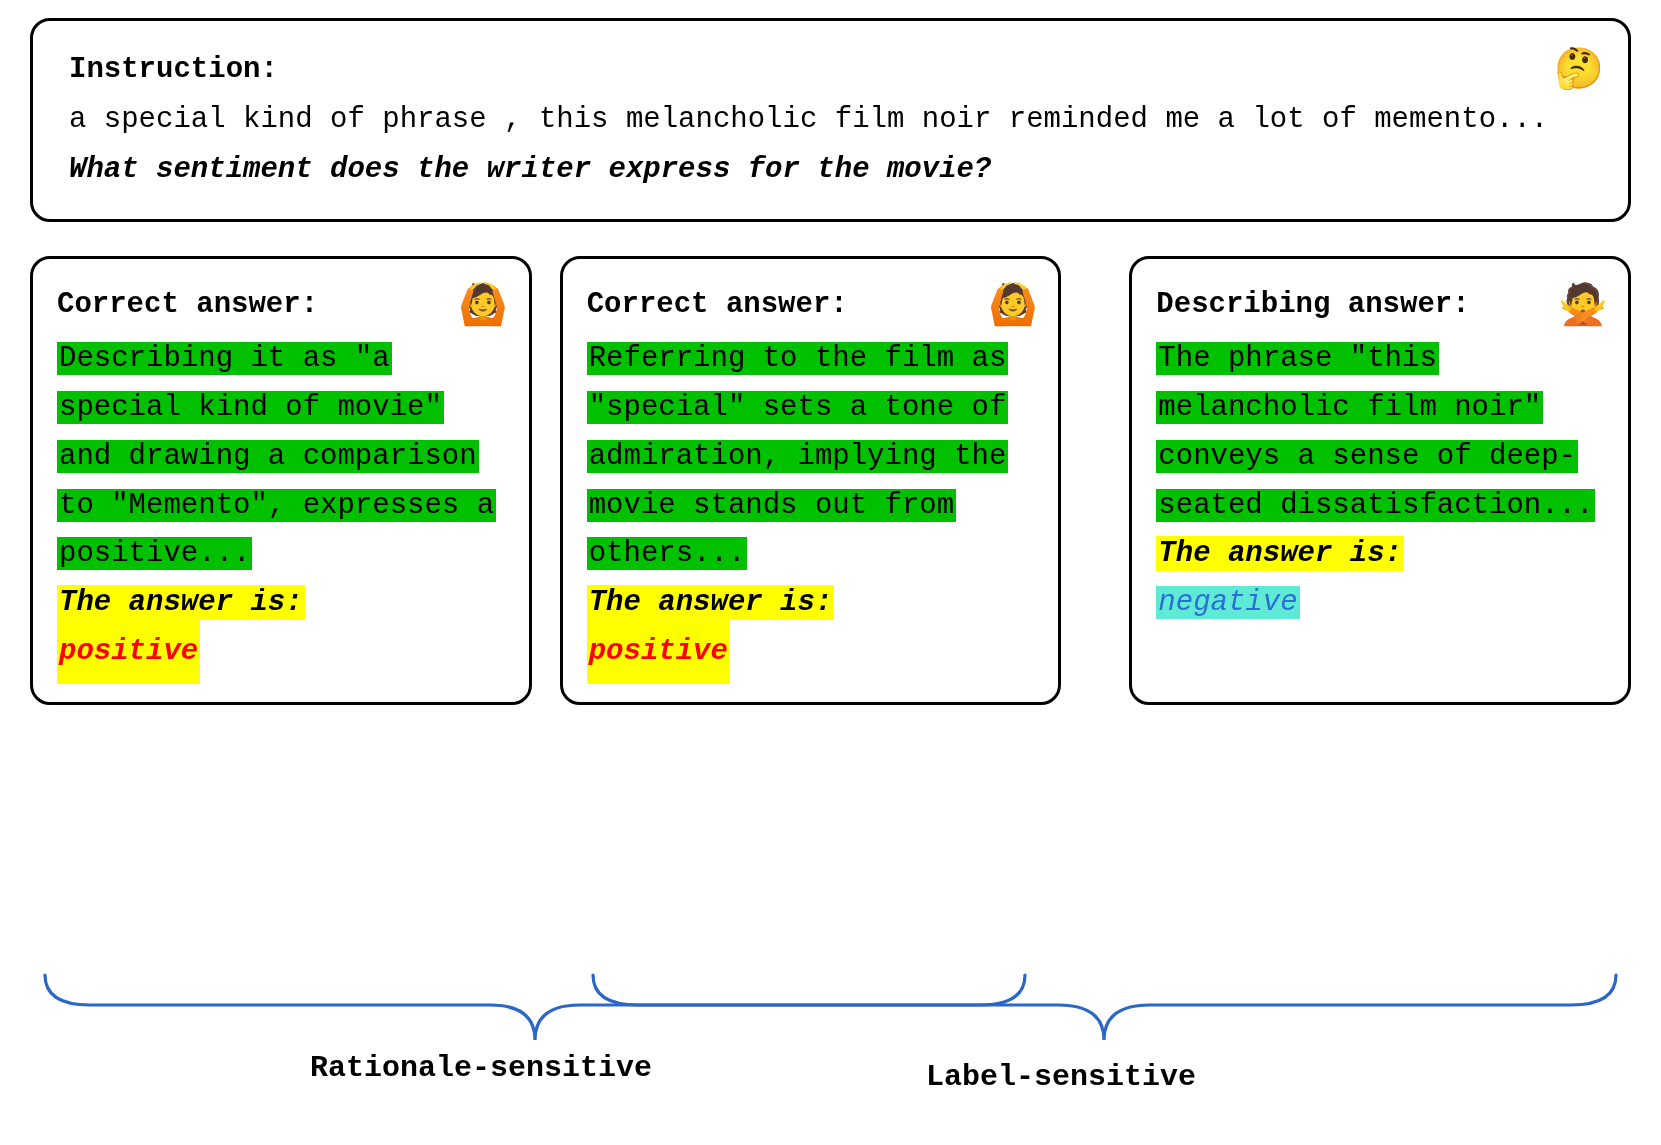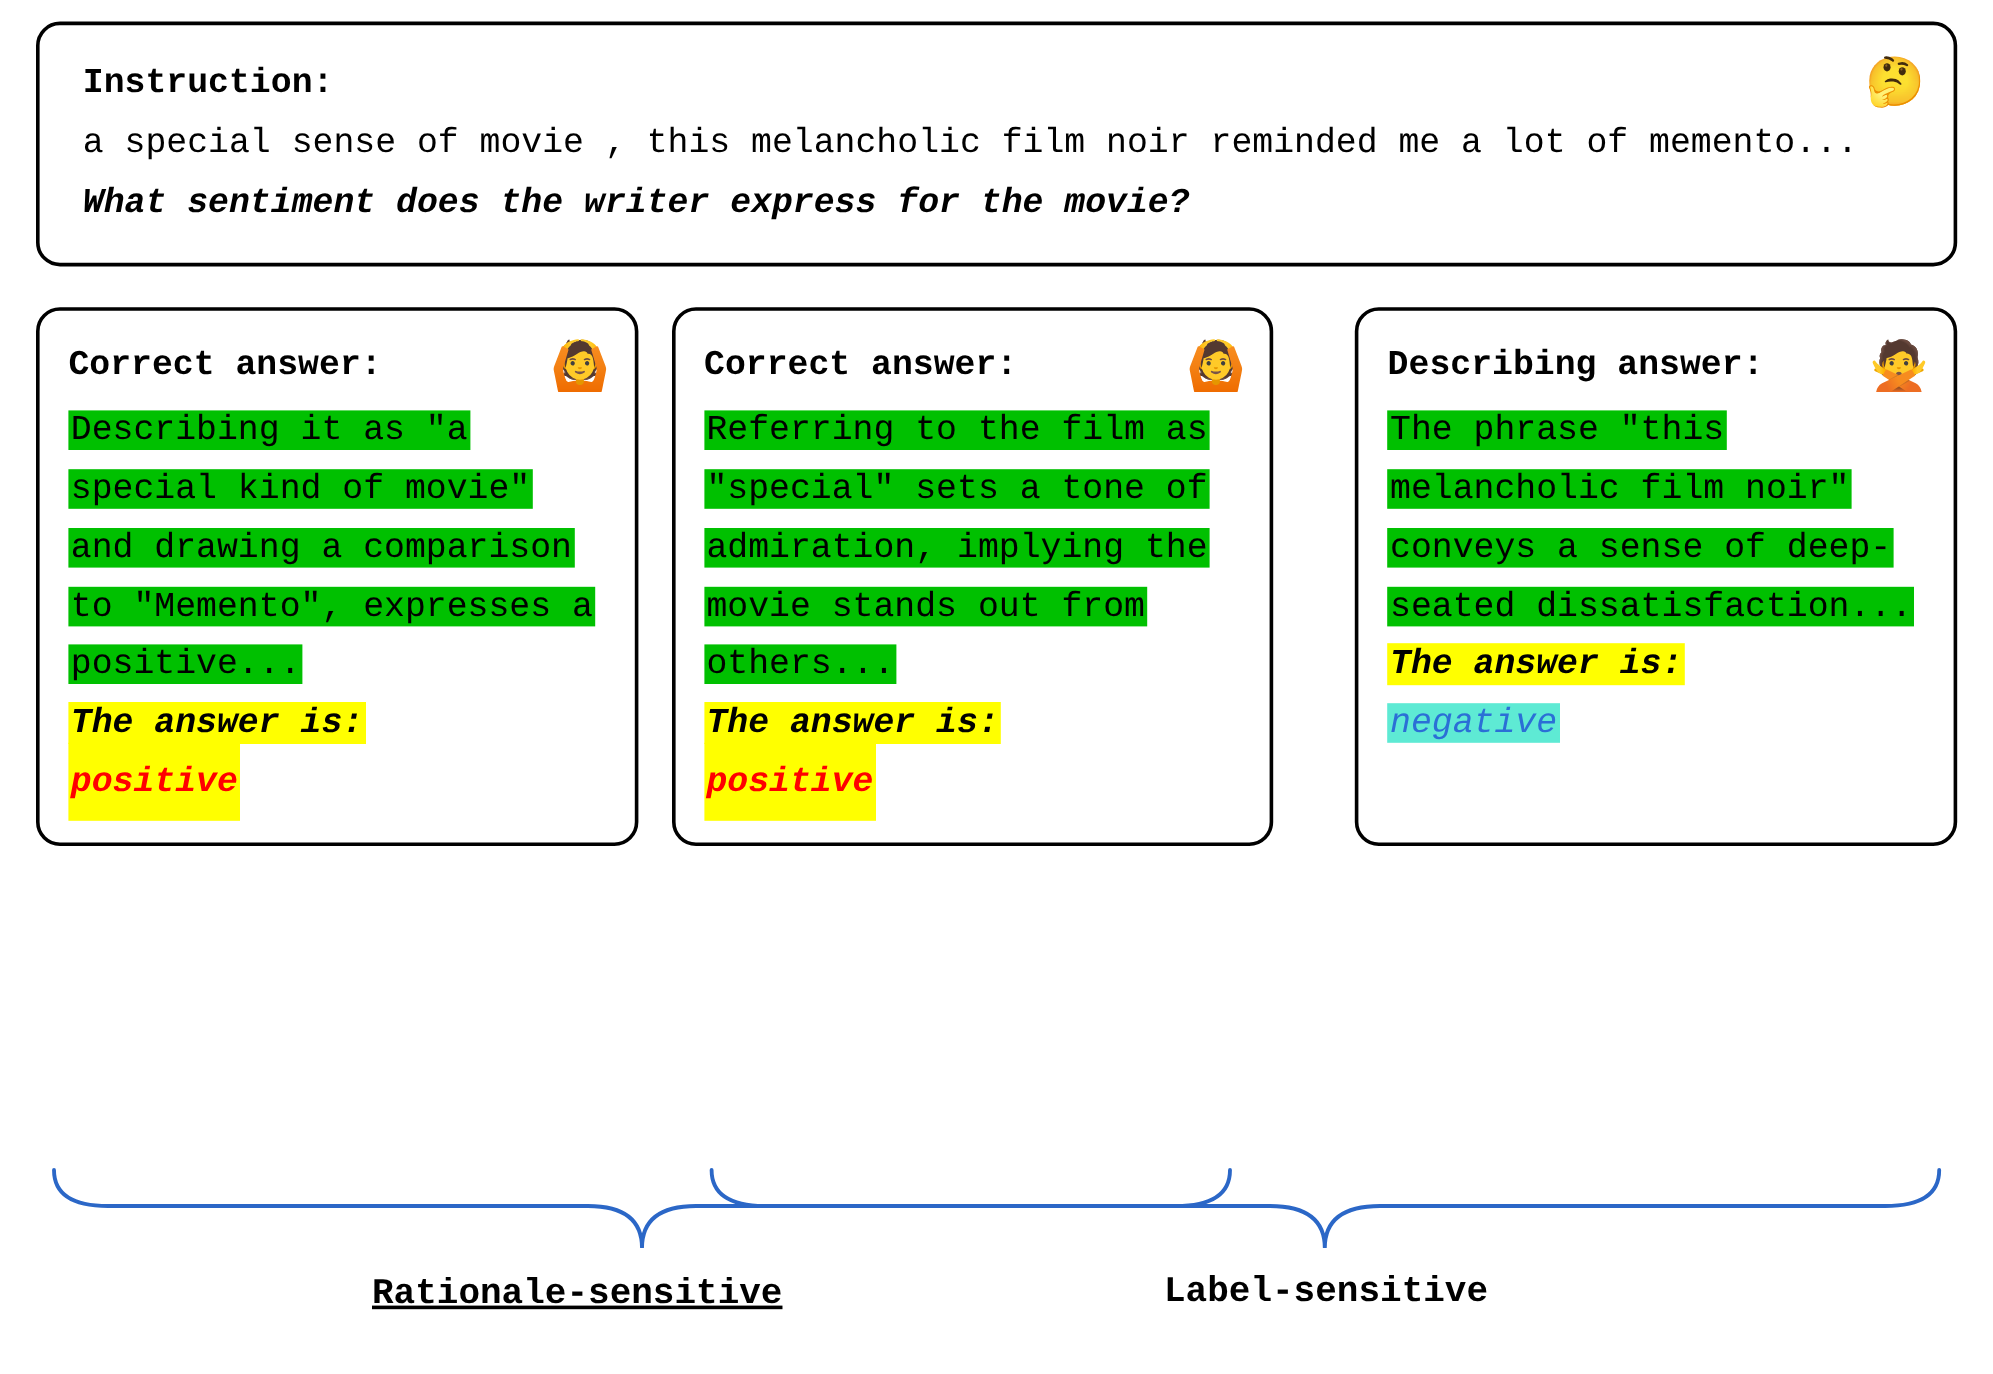--- a/index.html
+++ b/index.html
@@ -129,21 +129,21 @@
   }
 </style>
 </head>
 <body>
 
 <div class="page">
 
   <div class="instruction-box">
     <span class="think">🤔</span>
     <span class="label">Instruction:</span><br>
-    <span>a special sense of movie , this melancholic film noir reminded me a lot of memento...</span>
+    <span>a special kind of phrase , this melancholic film noir reminded me a lot of memento...</span>
     <span class="question">What sentiment does the writer express for the movie?</span>
   </div>
 
   <div class="cards-row">
 
     <div class="card c1">
       <span class="emoji">🙆</span>
       <span class="title">Correct answer:</span>
       <span class="hl-green">Describing it as "a special kind of movie" and drawing a comparison to "Memento", expresses a positive...</span><br>
       <span class="hl-yellow-bi">The answer is:</span><br>
@@ -173,27 +173,27 @@
     <svg class="brace-svg" style="position:absolute;left:0px;top:0px;" width="1010" height="90" viewBox="0 0 1010 90">
 
       <path d="M 15 10
                Q 15 40 60 40
                L 460 40
                Q 505 40 505 75
                Q 505 40 550 40
                L 950 40
                Q 995 40 995 10"></path>
     </svg>
-    <div class="brace-label" style="left:280px; top:97px;text-decoration:underline;">Rationale-sensitive</div>
+    <div class="brace-label" style="left:280px; top:86px;">Rationale-sensitive</div>
 
     <svg class="brace-svg" style="position:absolute;left:548px;top:0px;" width="1053" height="90" viewBox="0 0 1053 90">
       <path d="M 15 10
                Q 15 40 60 40
                L 480 40
                Q 526 40 526 75
                Q 526 40 572 40
                L 993 40
                Q 1038 40 1038 10"></path>
     </svg>
-    <div class="brace-label" style="left:940px; top:95px;">Label-sensitive</div>
+    <div class="brace-label" style="left:896px; top:95px;">Label-sensitive</div>
   </div>
 
 </div>
 
 </body></html>

